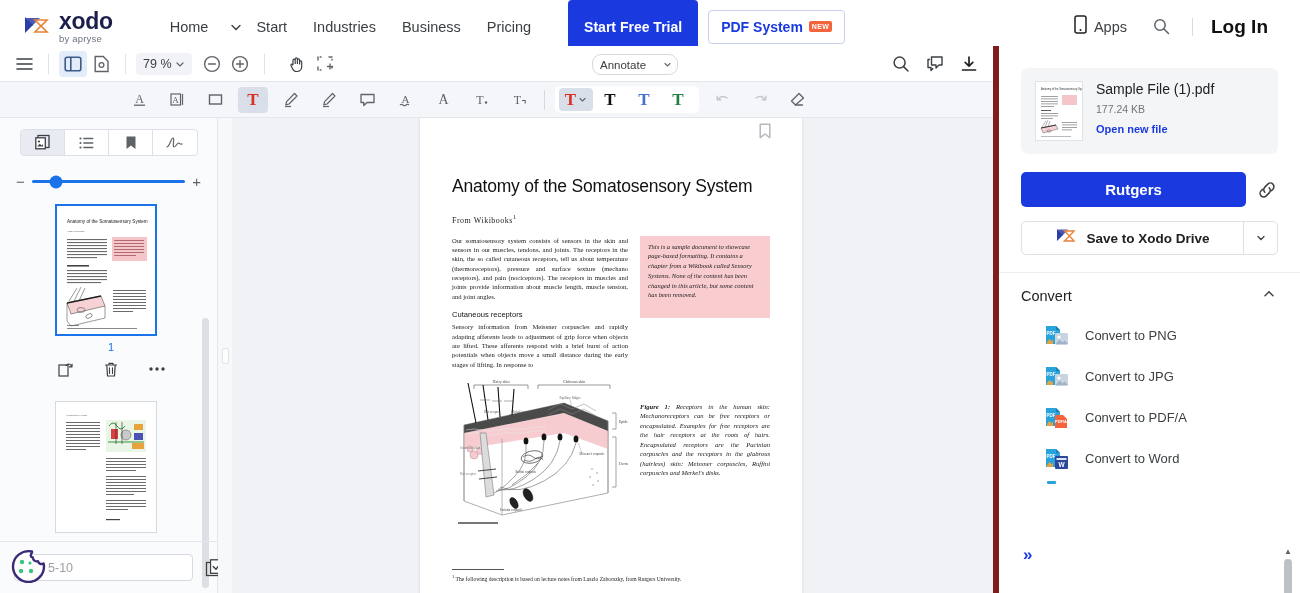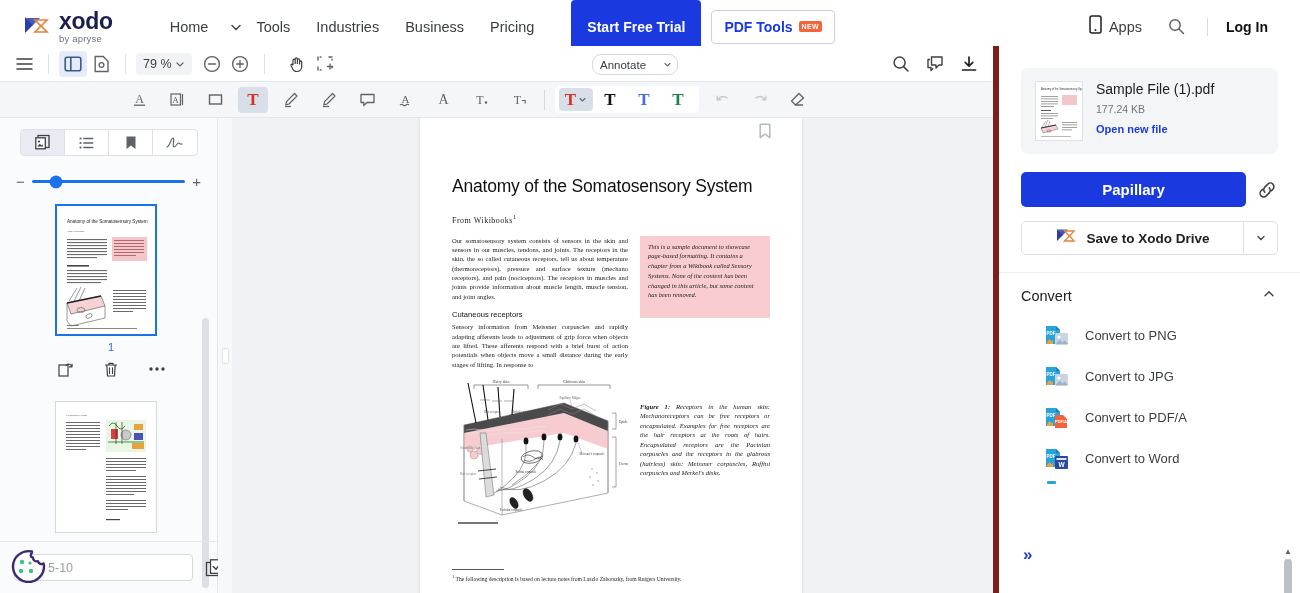--- a/index.html
+++ b/index.html
@@ -43,21 +43,21 @@
   }
   .badge-new {
     background: #f4643c; color: #fff; font-size: 7px; font-weight: bold;
     border-radius: 2px; padding: 2px 3px; letter-spacing: .3px; line-height: 1;
   }
   .nav-right { margin-left: auto; display: flex; align-items: center; gap: 0; margin-right: 22px; }
   .apps-item { display: flex; align-items: center; gap: 7px; cursor: pointer; padding: 0 12px; }
   .apps-label { font-size: 14.5px; color: #3c4043; }
   .nav-search { padding: 0 14px; cursor: pointer; display: flex; align-items: center; }
   .nav-div { width: 1px; height: 18px; background: #d8dade; margin: 0 8px; }
-  .login { font-size: 14px; font-weight: bold; color: #111; padding: 0 10px; cursor: pointer; }
+  .login { font-size: 19px; font-weight: bold; color: #111; padding: 0 10px; cursor: pointer; }
 
   
   .viewer-toolbar {
     position: absolute; left: 0; top: 46px; width: 993px; height: 36px;
     background: #fff; border-bottom: 1px solid #e3e6ea;
     display: flex; align-items: center;
   }
   .tb-btn {
     width: 28px; height: 26px; display: flex; align-items: center; justify-content: center;
     cursor: pointer; border-radius: 4px; flex: none;
@@ -288,29 +288,29 @@
     </div>
   </div>
 
   <div class="nav-links">
     <div class="nav-link">Home</div>
     <div class="nav-caret">
       <svg width="14" height="14" viewBox="0 0 14 14">
           <path d="M3 5.5 L7 9.5 L11 5.5" fill="none" stroke="#3c4043" stroke-width="1.4" stroke-linecap="round"></path>
         </svg>
     </div>
-    <div class="nav-link">Tools</div>
+    <div class="nav-link">Start</div>
     <div class="nav-link">Industries</div>
     <div class="nav-link">Business</div>
     <div class="nav-link">Pricing</div>
   </div>
 
   <button class="btn-trial">Start Free Trial</button>
   <button class="btn-studio">
-    <span>PDF Tools</span>
+    <span>PDF System</span>
     <span class="badge-new">NEW</span>
   </button>
 
   <div class="nav-right">
     <div class="apps-item">
       <span>
         <svg width="13" height="19" viewBox="0 0 13 19">
             <rect x="1" y="1" width="11" height="17" rx="2" fill="none" stroke="#202124" stroke-width="1.5"></rect>
             <circle cx="6.5" cy="15" r="1" fill="#202124"></circle>
           </svg>
@@ -897,21 +897,21 @@
       </svg>
     </div>
     <div style="flex:1;min-width:0;">
       <div class="file-name">Sample File (1).pdf</div>
       <div class="file-size">177.24 KB</div>
       <div class="open-new">Open new file</div>
     </div>
   </div>
 
   <div class="dl-row">
-    <button class="btn-download">Papillary</button>
+    <button class="btn-download">Rutgers</button>
     <div class="link-icon">
       <svg width="22" height="22" viewBox="0 0 22 22">
           <path d="M8.8 13.2a3.6 3.6 0 010-5.1l3-3a3.6 3.6 0 115.1 5.1l-1.4 1.4" fill="none" stroke="#3c4043" stroke-width="1.5" stroke-linecap="round"></path>
           <path d="M13.2 8.8a3.6 3.6 0 010 5.1l-3 3a3.6 3.6 0 11-5.1-5.1l1.4-1.4" fill="none" stroke="#3c4043" stroke-width="1.5" stroke-linecap="round"></path>
         </svg>
     </div>
   </div>
 
   <div class="save-drive">
     <div class="sd-main">

